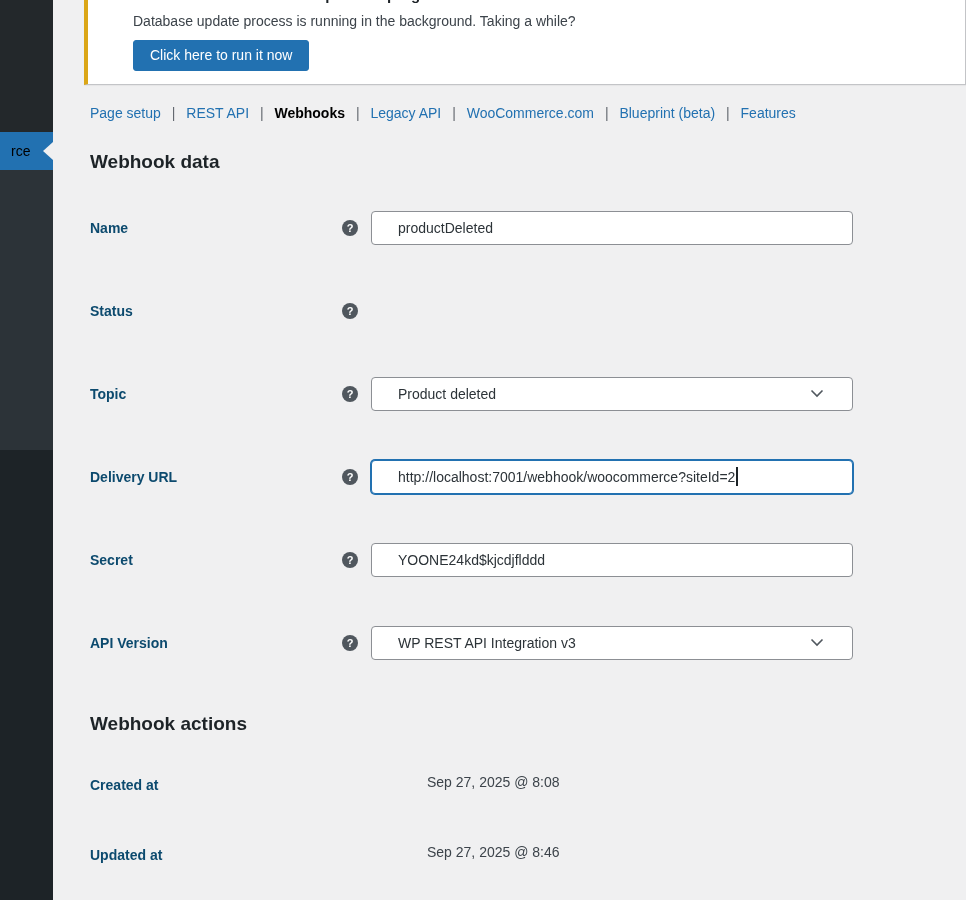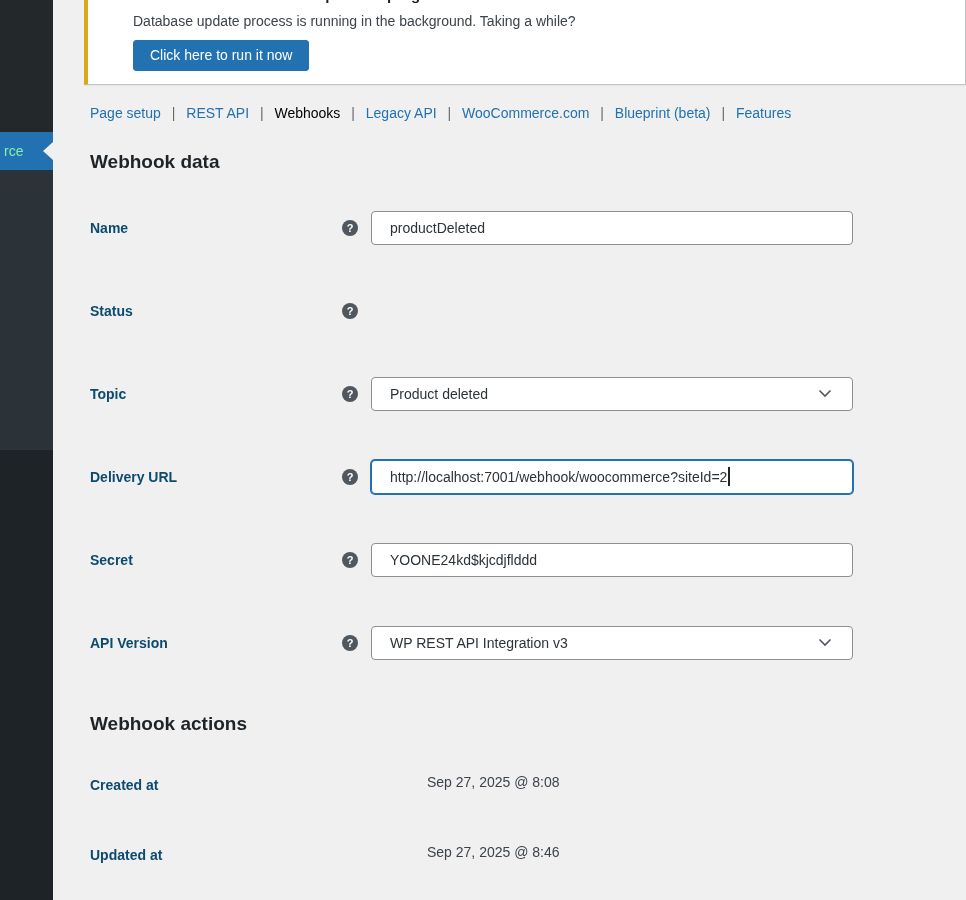--- a/index.html
+++ b/index.html
@@ -10,21 +10,21 @@
     background: #f0f0f1;
     font-family: "Liberation Sans", sans-serif;
     font-size: 14px;
     color: #3c434a;
   }
 
   
   .sidebar { position: fixed; left: 0; top: 0; width: 53px; height: 900px; background: #1d2327; }
   .sb-top    { position: absolute; top: 0;    left: 0; width: 53px; height: 132px; background: #23282b; }
   .sb-active { position: absolute; top: 132px; left: 0; width: 53px; height: 38px; background: #2271b1;
-               color: #86efac; display: flex; align-items: center; padding-left: 4px; font-size: 14px; }
+               color: #000000; display: flex; align-items: center; padding-left: 11px; font-size: 14px; }
   .sb-arrow  { position: absolute; right: 0; top: 50%; margin-top: -9px; width: 0; height: 0;
                border-top: 9px solid transparent; border-bottom: 9px solid transparent;
                border-right: 10px solid #f0f0f1; }
   .sb-mid    { position: absolute; top: 170px; left: 0; width: 53px; height: 280px; background: #2c3338; }
   .sb-bot    { position: absolute; top: 450px; left: 0; width: 53px; height: 450px; background: #1d2327; }
 
   
   .content { margin-left: 53px; width: 913px; }
 
   
@@ -47,21 +47,21 @@
     background: #2271b1; color: #fff;
     border: 1px solid #2271b1; border-radius: 3px;
     padding: 6px 16px; font-size: 14px;
     font-family: "Liberation Sans", sans-serif;
     cursor: pointer; line-height: 17px;
   }
 
   
   .subnav { margin: 19px 0 0 37px; font-size: 14px; line-height: 18px; }
   .subnav a { color: #2271b1; text-decoration: none; cursor: pointer; }
-  .subnav .active { color: #000; font-weight: 400; }
+  .subnav .active { color: #000; font-weight: 700; }
   .subnav .sep { color: #646970; margin: 0 7px; }
 
   
   h2.section-title { margin: 30px 0 0 37px; font-size: 19px; font-weight: 600; color: #1d2327; line-height: 20px; }
 
   
   .form { margin: 14px 0 0 37px; }
   .row { display: grid; grid-template-columns: 252px 29px 482px; align-items: center; height: 83px; }
   .row label { font-weight: 600; color: #0c4a6e; font-size: 14px; }
   .help-tip {
@@ -69,21 +69,21 @@
     background: #50575e; color: #fff;
     font-size: 11px; font-weight: 700; line-height: 16px;
     text-align: center; display: inline-block; cursor: pointer;
   }
   .txt, .sel, .txtdiv {
     width: 482px; height: 34px;
     background: #fff;
     border: 1px solid #8c8f94; border-radius: 4px;
     font-family: "Liberation Sans", sans-serif;
     font-size: 14px; color: #2c3338;
-    padding: 0 18px;
+    padding: 0 26px;
   }
   .txtdiv { display: flex; align-items: center; }
   .txtdiv.focused { border-color: #2271b1; box-shadow: 0 0 0 1px #2271b1; }
   .caret { display: inline-block; width: 2px; height: 19px; background: #1d2327; margin-left: 1px; flex: 0 0 auto; }
   .sel { display: flex; align-items: center; justify-content: space-between; cursor: pointer; }
   .sel svg { flex: 0 0 auto; margin-right: 2px; }
 
   
   .form.actions { margin-top: 16px; }
   .form.actions .row { height: 70px; gap: 28px; }

